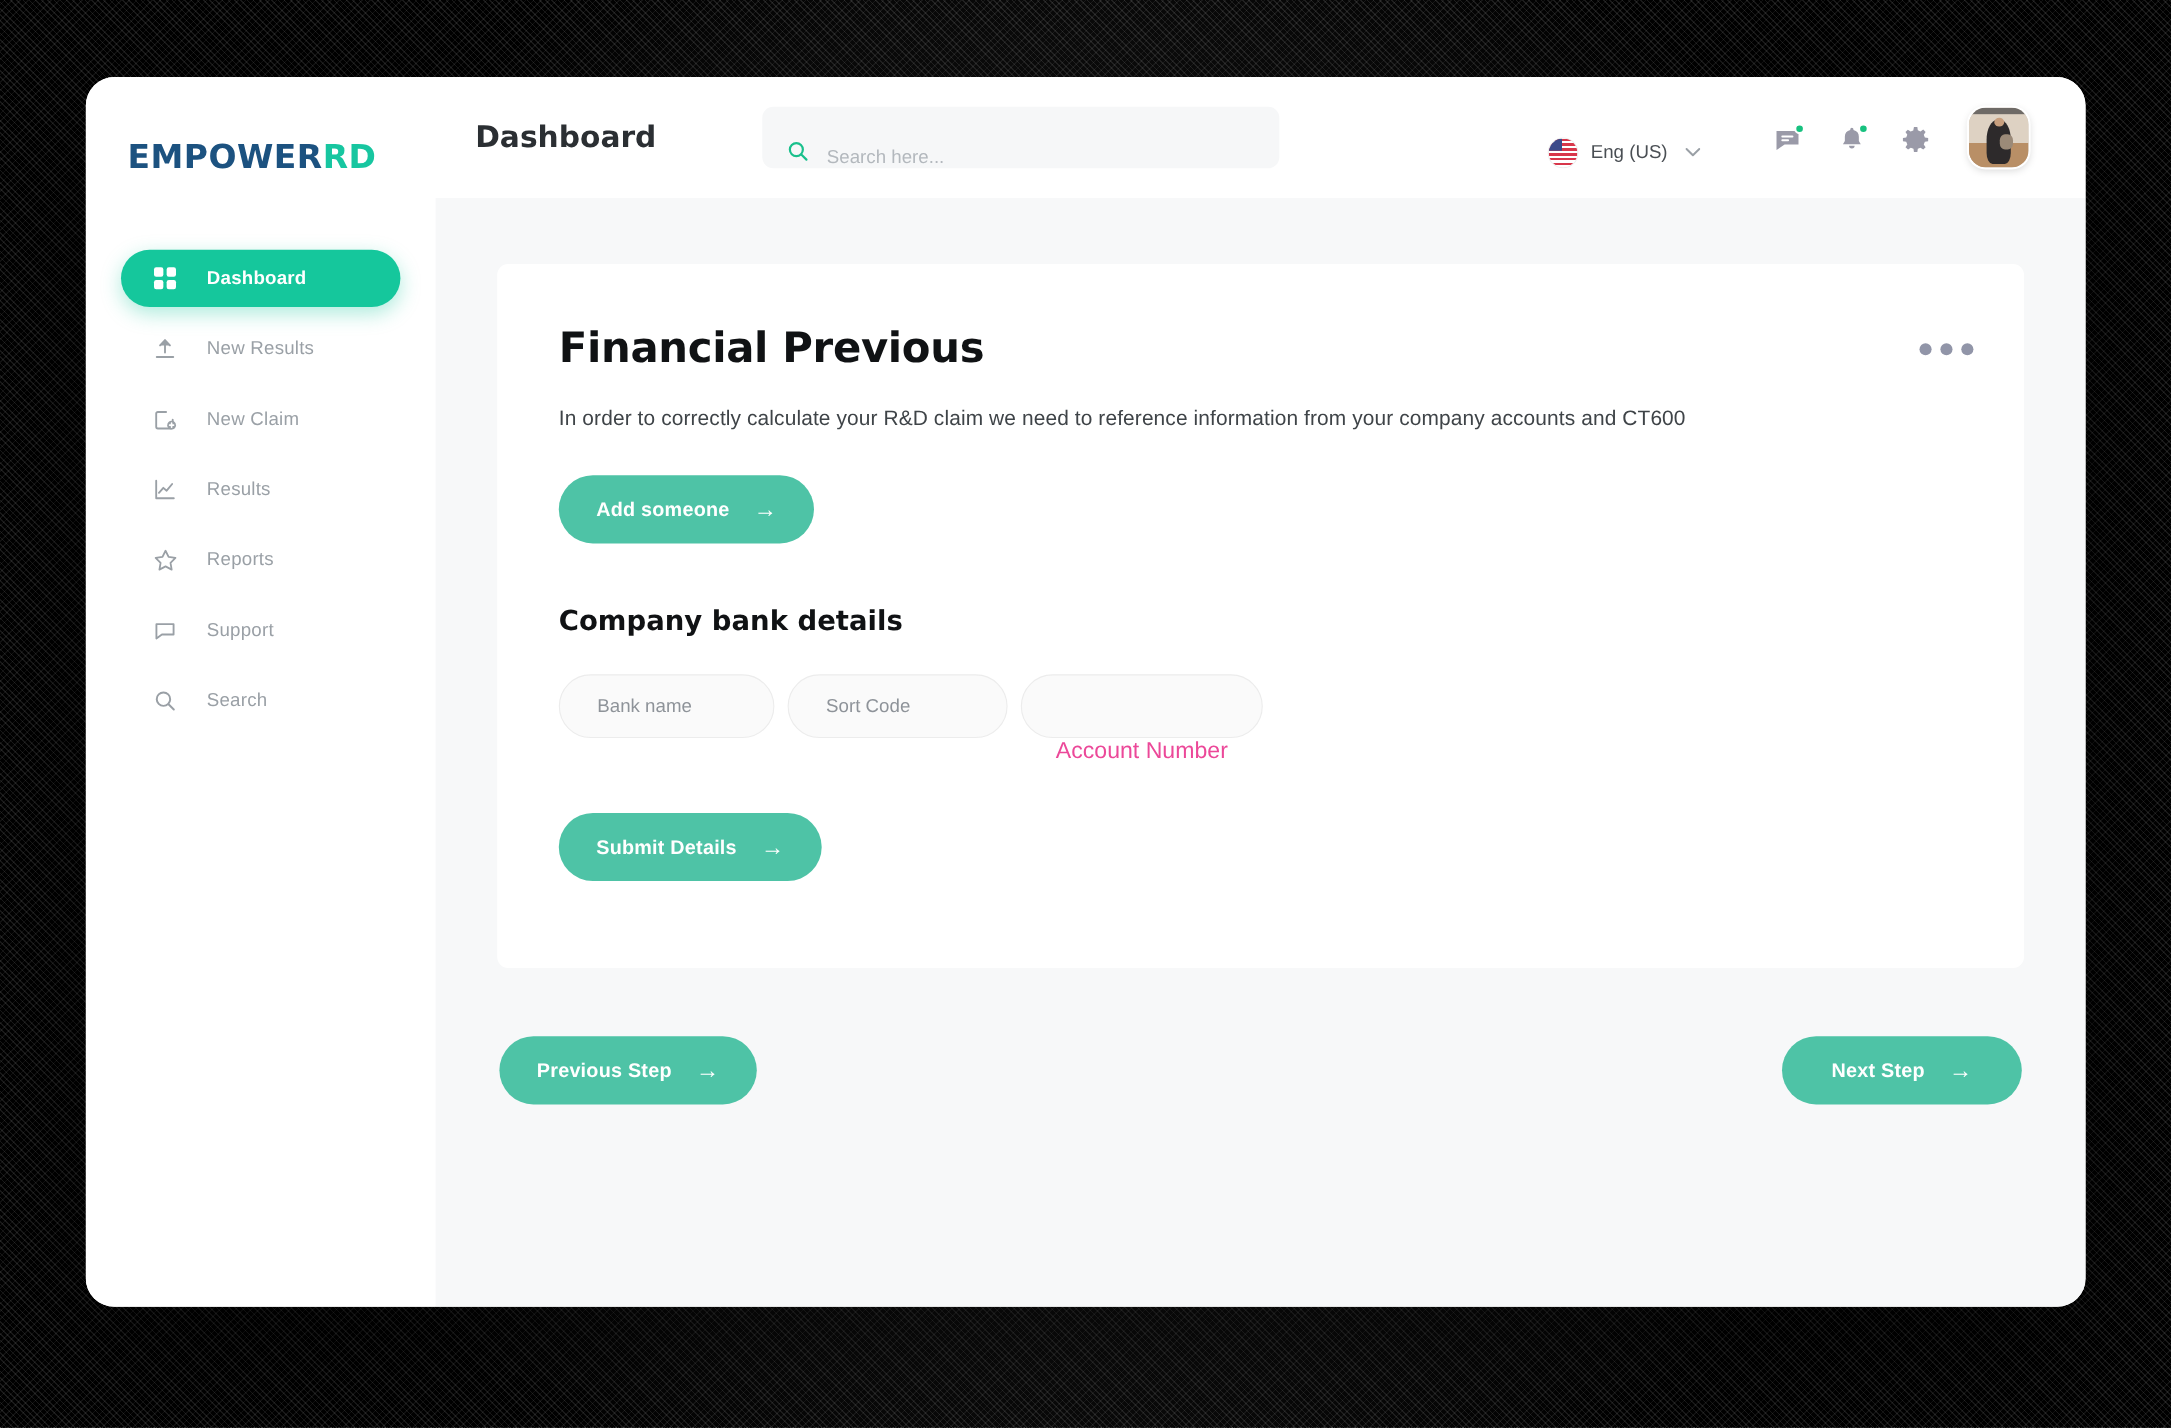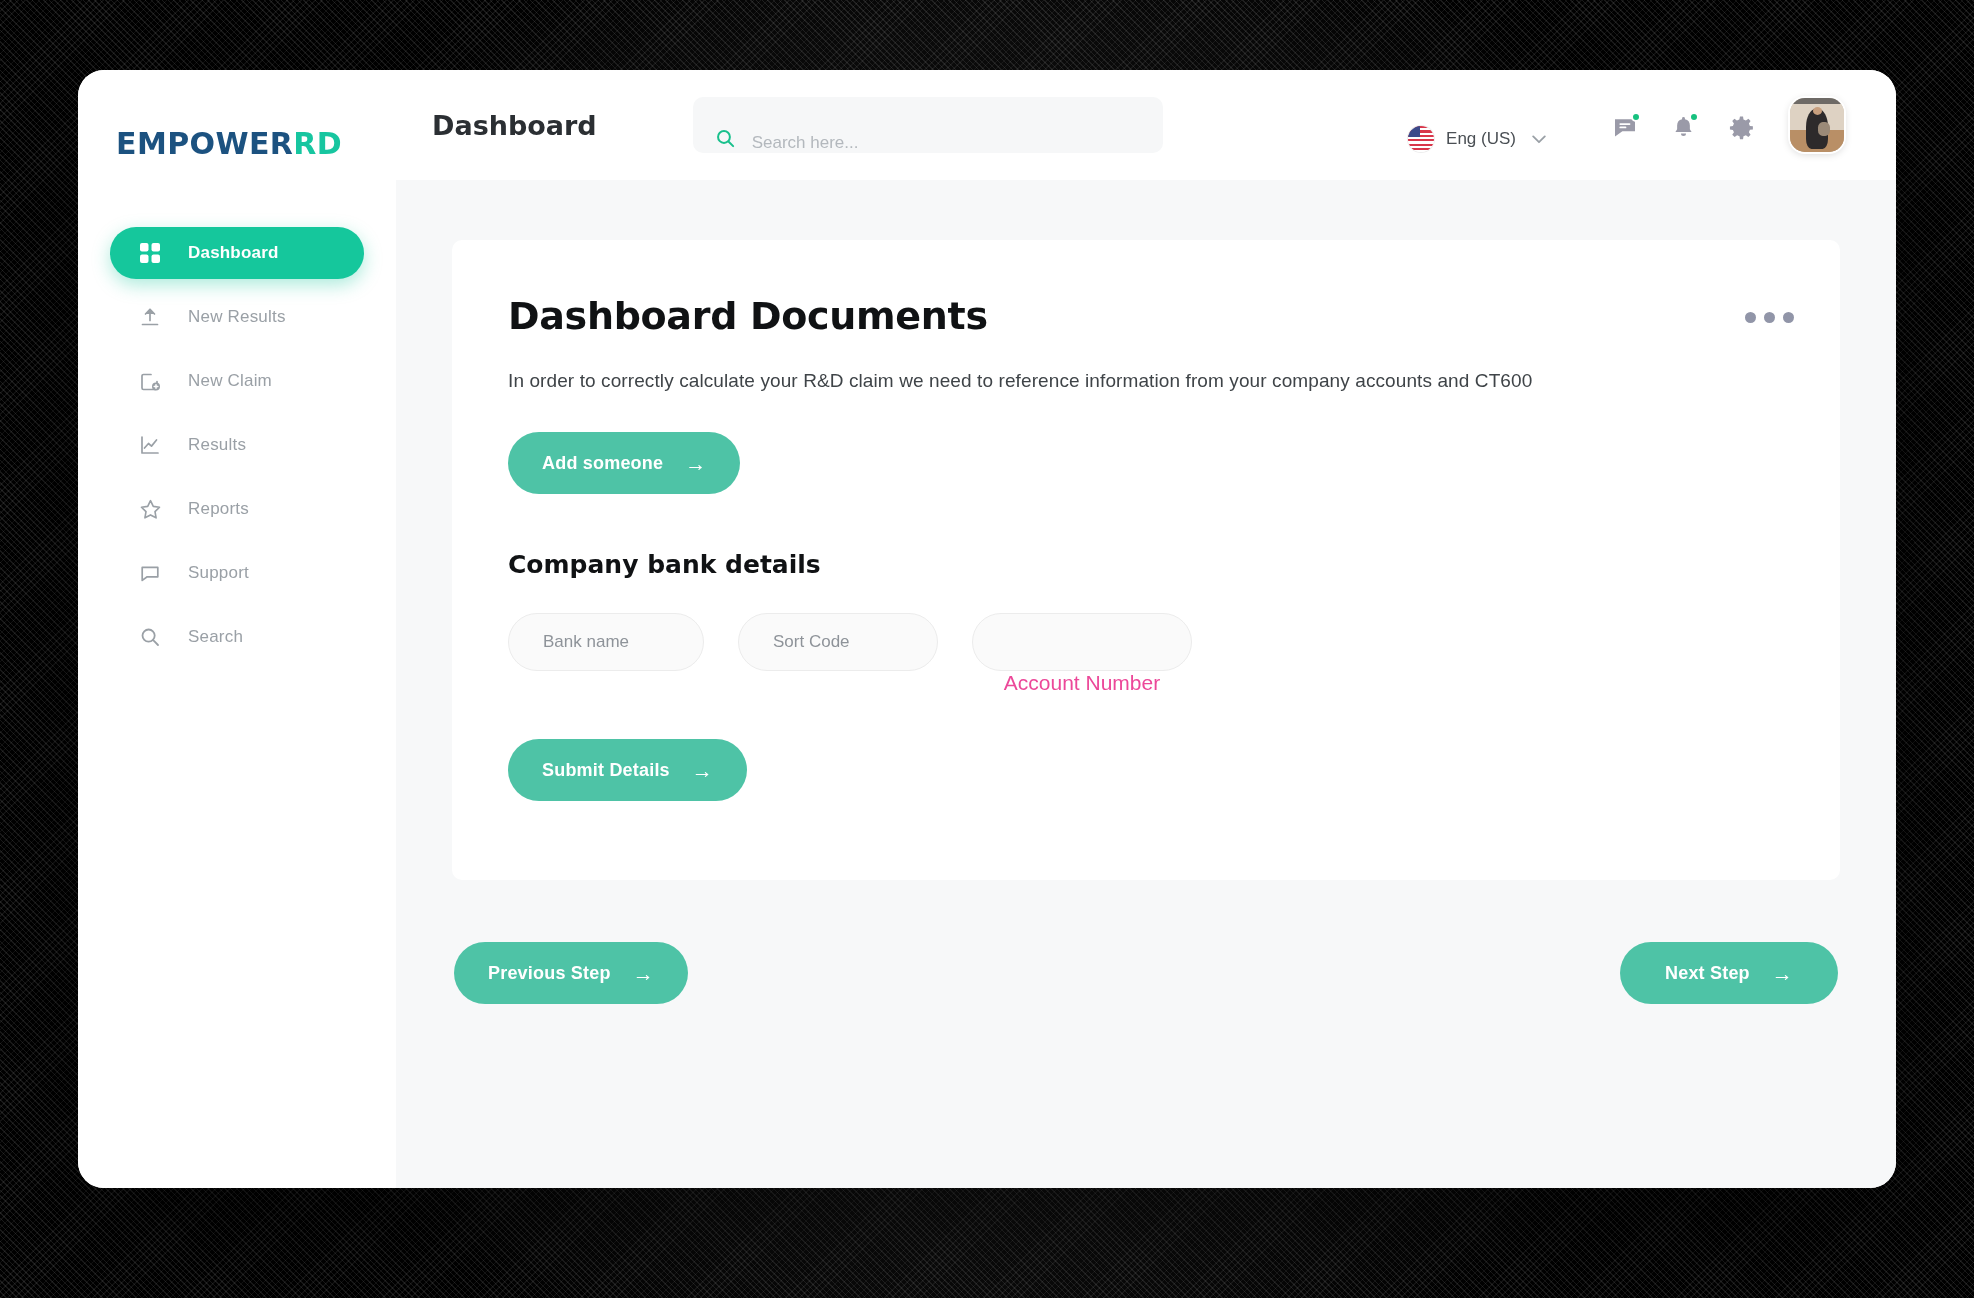--- a/index.html
+++ b/index.html
@@ -285,21 +285,21 @@
     font-size: 25px;
     font-weight: 700;
     color: #101214;
     font-family: "DejaVu Sans", sans-serif;
   }
 
   #bank-fields {
     margin-top: 34px;
     display: flex;
     align-items: flex-start;
-    gap: 34px;
+    gap: 12px;
   }
   .field-wrap { display: flex; flex-direction: column; align-items: center; }
   .pill-input {
     height: 58px;
     border-radius: 29px;
     background: #fafafa;
     border: 1px solid #ececec;
     padding: 0 34px;
     font-size: 17px;
     font-family: "Liberation Sans", sans-serif;
@@ -495,21 +495,21 @@
     <main id="content">
 
       <section id="card">
 
         <div id="card-menu">
           <i></i>
             <i></i>
             <i></i>
         </div>
 
-        <h1 id="card-title">Dashboard Documents</h1>
+        <h1 id="card-title">Financial Previous</h1>
         <p id="card-desc">In order to correctly calculate your R&amp;D claim we need to reference information from your company accounts and CT600</p>
 
         <button id="add-someone-btn" class="pill-btn">
           <span>Add someone</span>
           <span class="arw">→</span>
         </button>
 
         <h2 id="bank-heading">Company bank details</h2>
 
         <div id="bank-fields">

